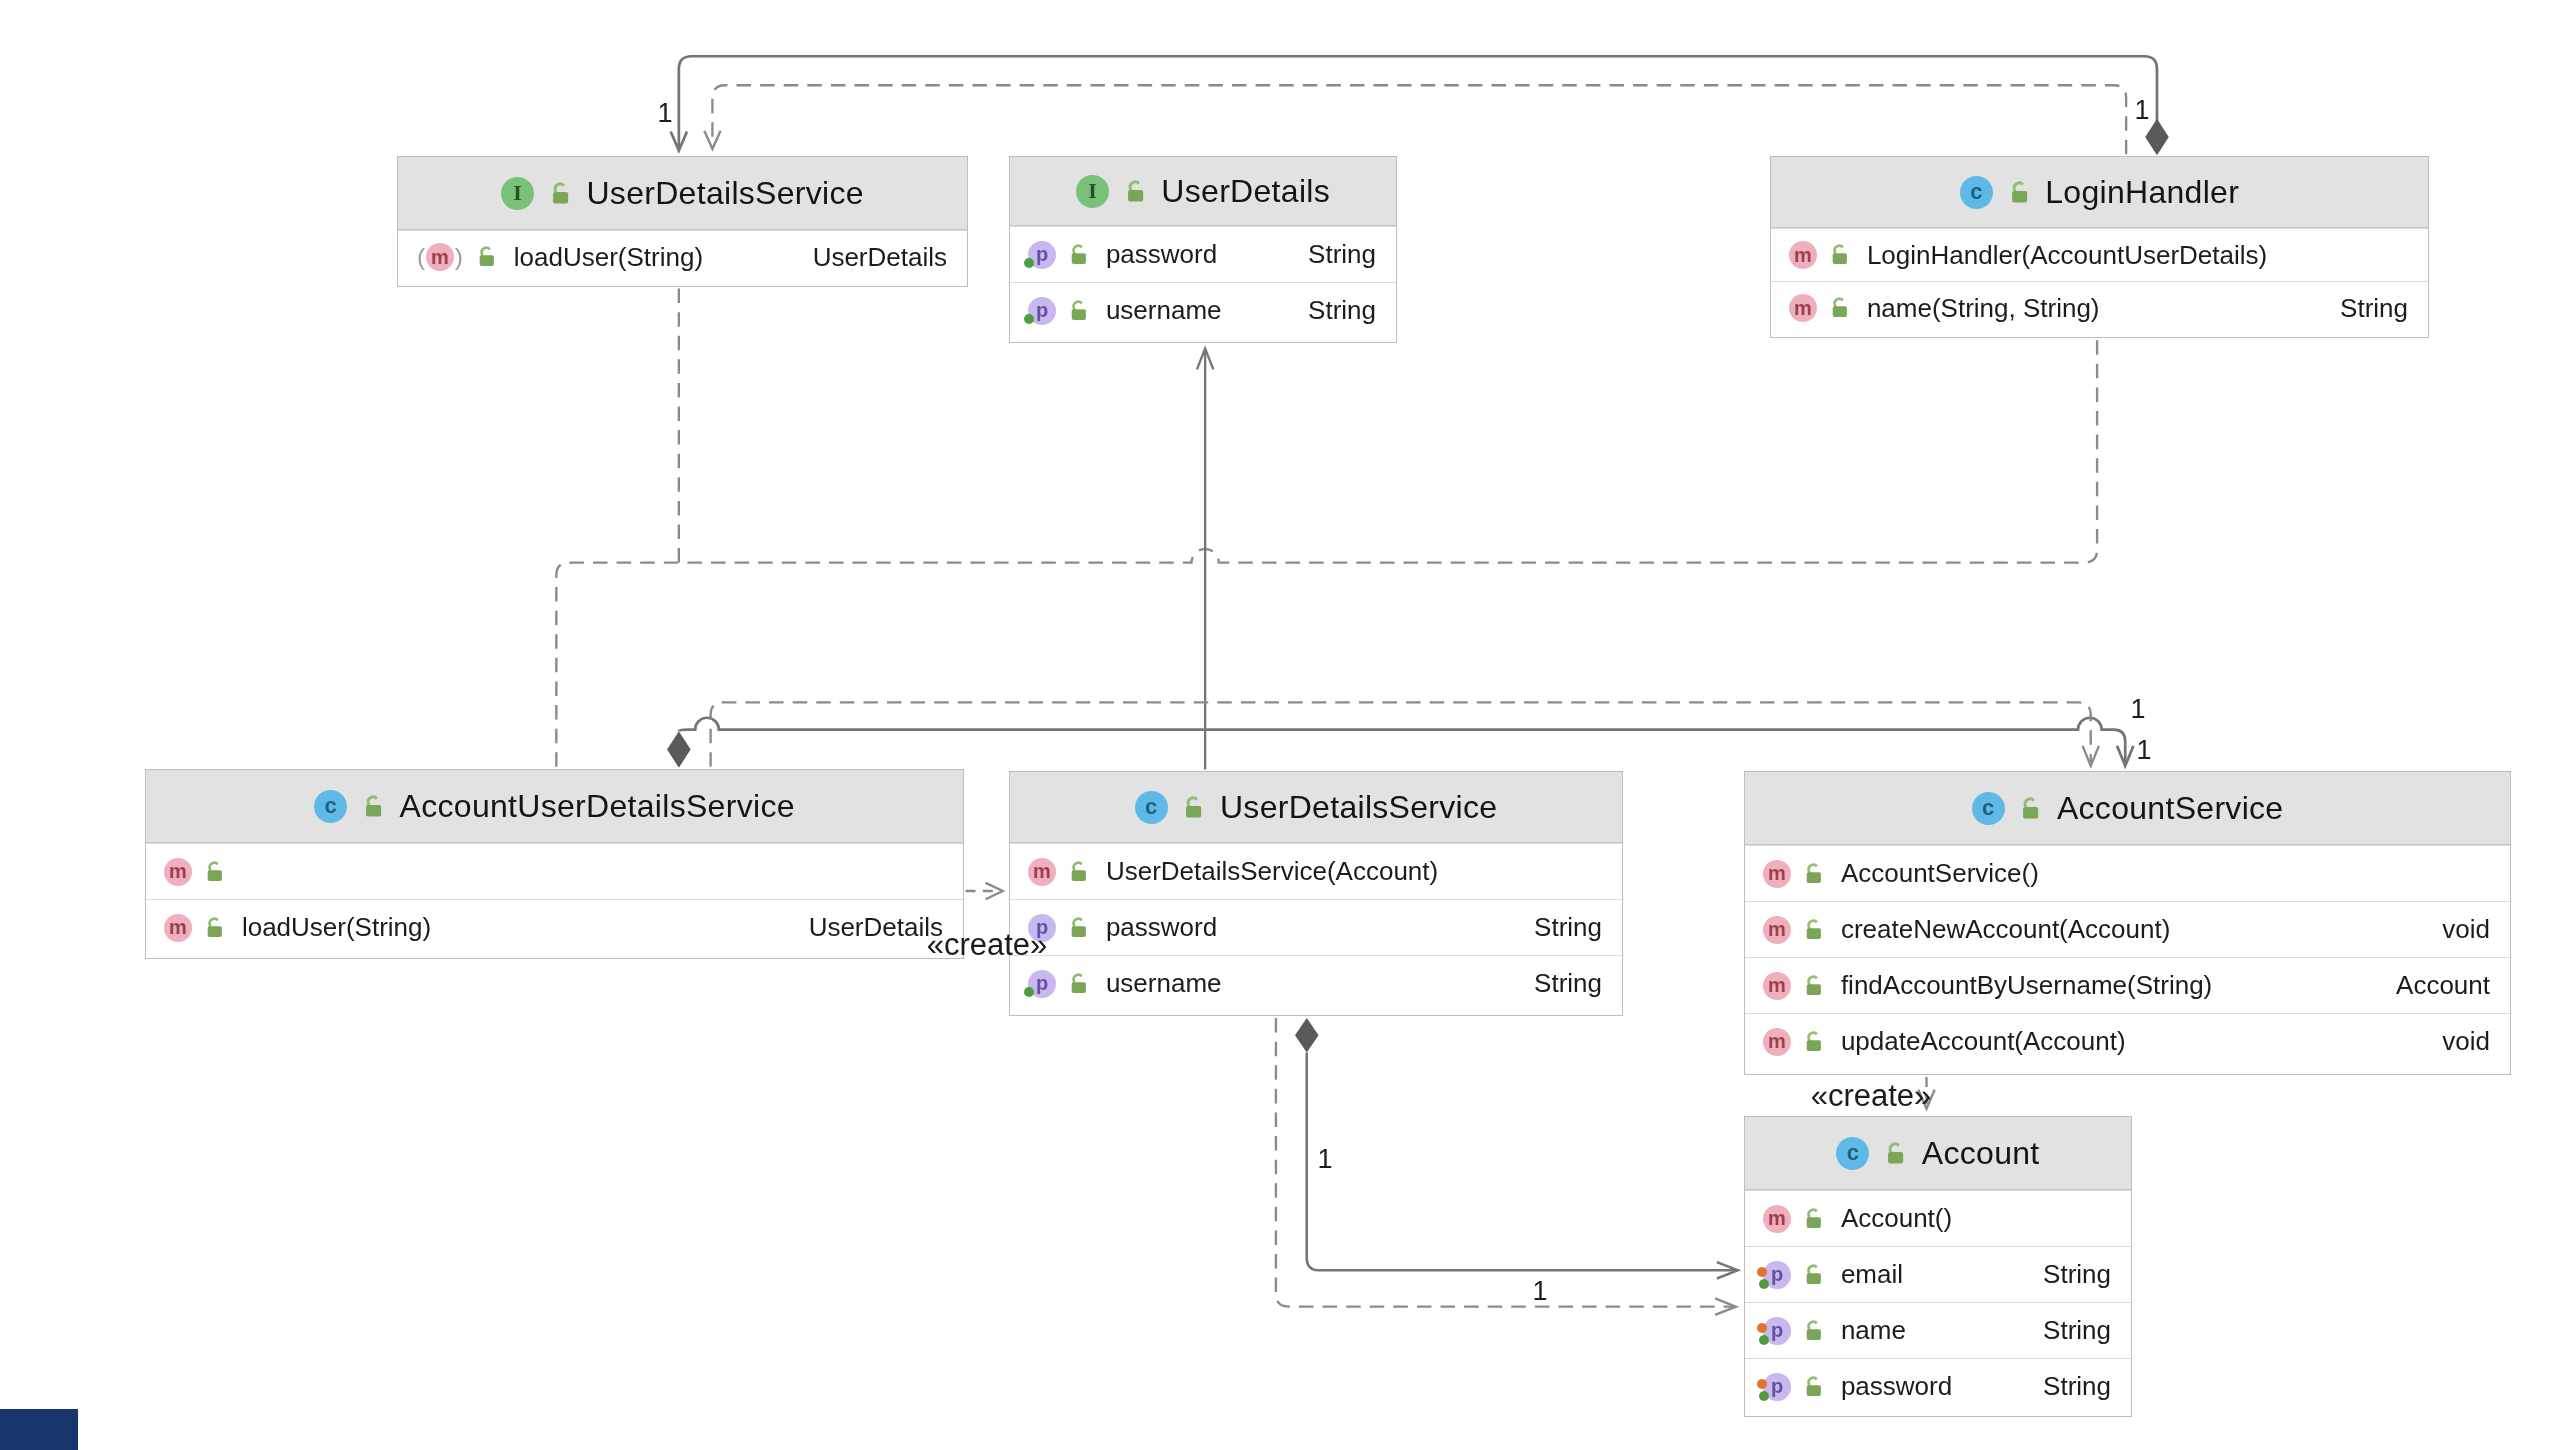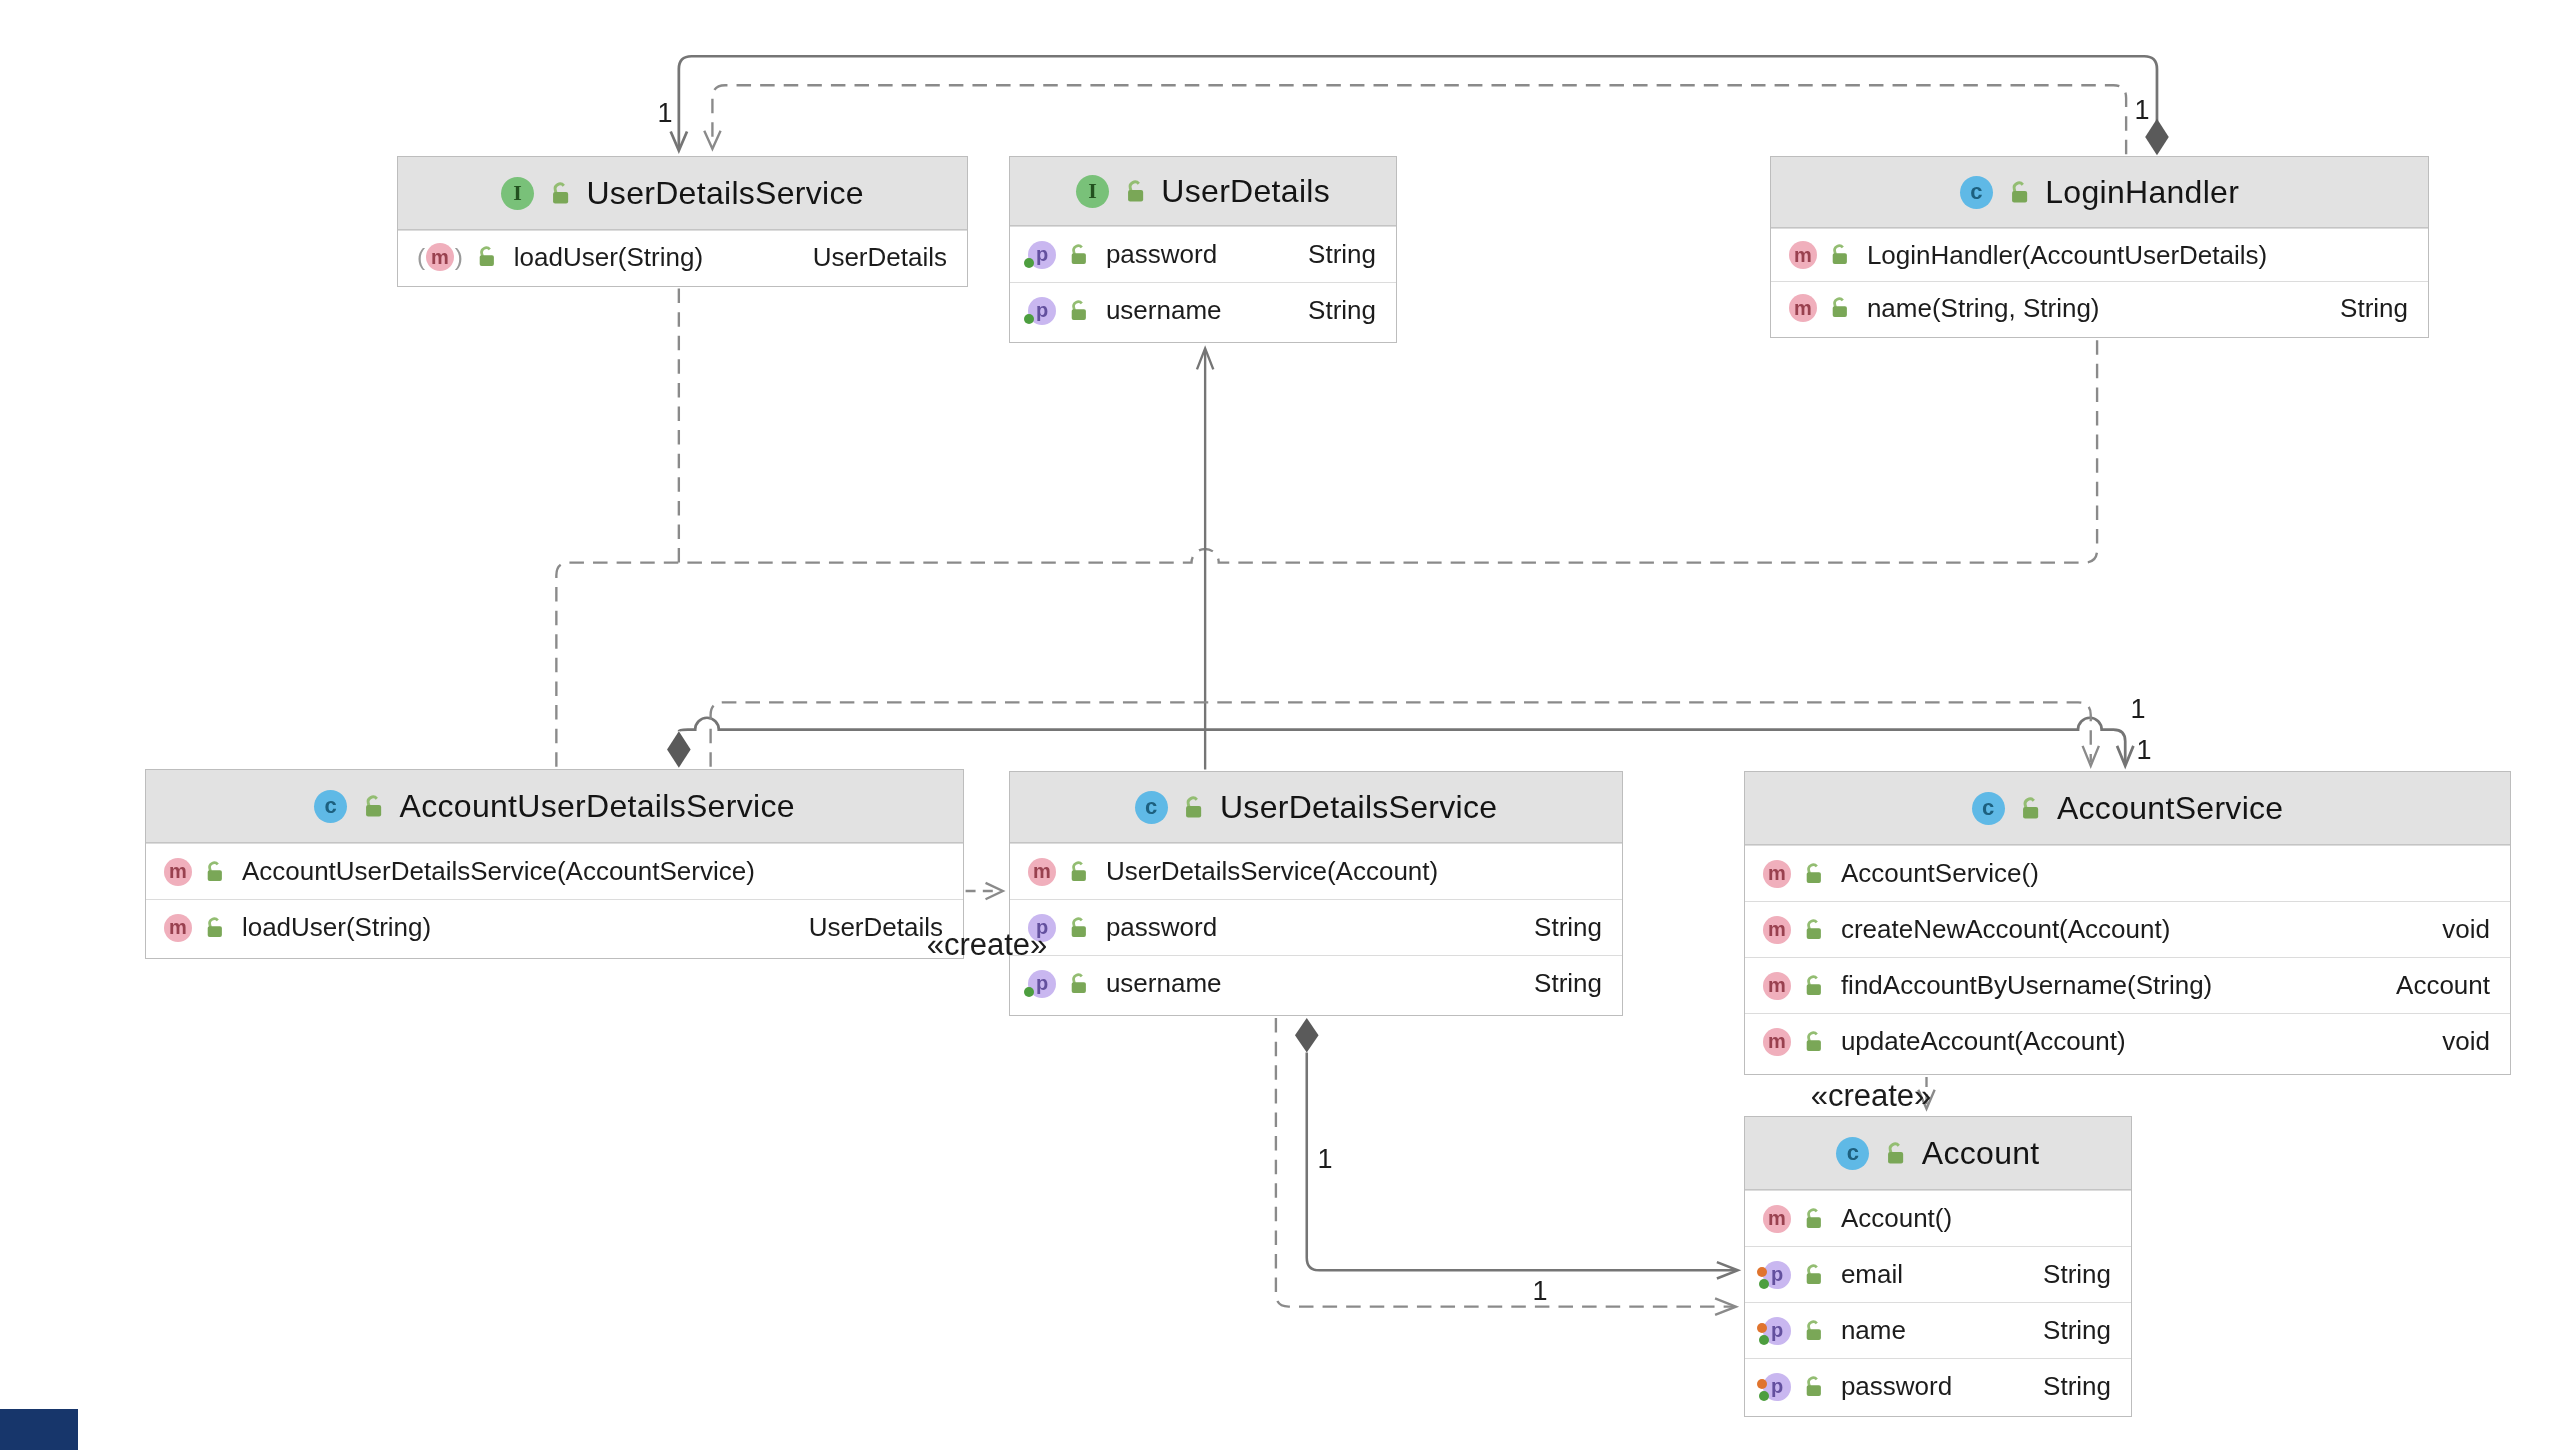--- a/index.html
+++ b/index.html
@@ -210,21 +210,20 @@
           <span class="uml-title">AccountUserDetailsService</span>
         </div>
         <div class="uml-row" style="height:56px">
           <span class="micon-wrap">
             <span class="kicon method row-kicon">m</span>
           </span>
           <svg class="lock " viewBox="0 0 24 24">
             <path d="M7.2 10.6 V8.2 a4.4 4.4 0 0 1 8.4 -1.9" fill="none" stroke="#93bd72" stroke-width="2.6" transform="rotate(-16 11 8)"></path>
             <rect x="5.4" y="10.6" width="13.4" height="10.2" rx="1.8" fill="#7aa757"></rect>
           </svg>
-          <span class="mlabel">AccountUserDetailsService(AccountService)</span>
           <span class="mtype"></span>
         </div>
         <div class="uml-row" style="height:56px">
           <span class="micon-wrap">
             <span class="kicon method row-kicon">m</span>
           </span>
           <svg class="lock " viewBox="0 0 24 24">
             <path d="M7.2 10.6 V8.2 a4.4 4.4 0 0 1 8.4 -1.9" fill="none" stroke="#93bd72" stroke-width="2.6" transform="rotate(-16 11 8)"></path>
             <rect x="5.4" y="10.6" width="13.4" height="10.2" rx="1.8" fill="#7aa757"></rect>
           </svg>

